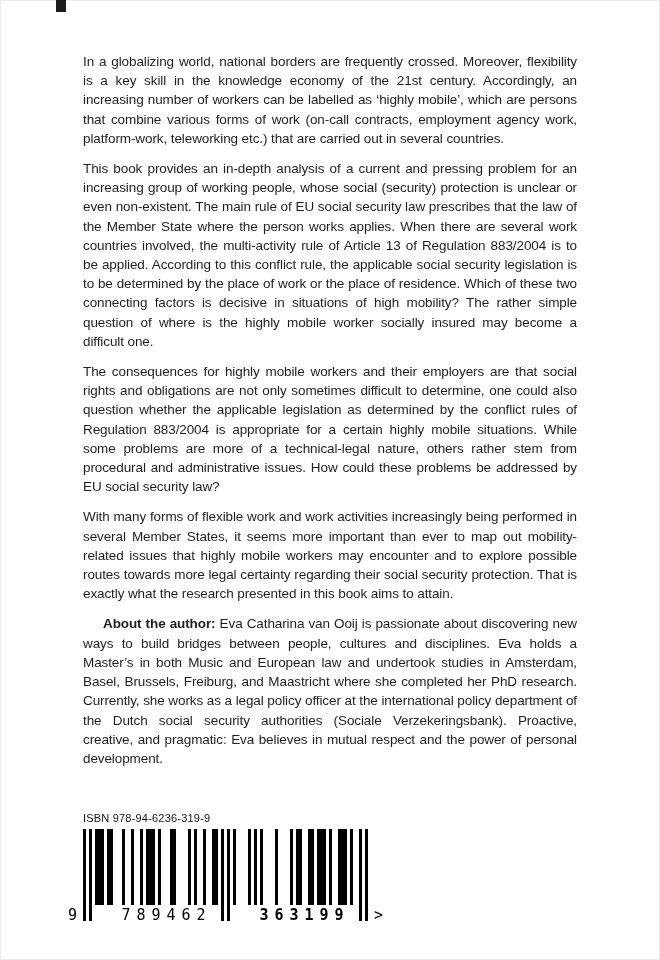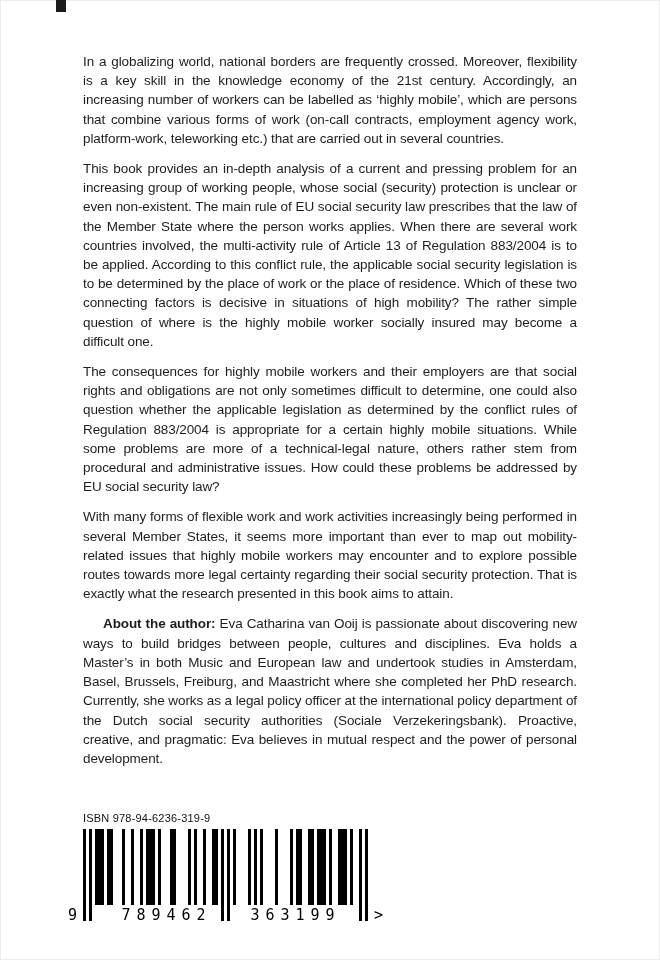--- a/index.html
+++ b/index.html
@@ -93,24 +93,25 @@
   .d-first {
     left: -15px;
   }
   .d-left {
     left: 22px;
     width: 123px;
     text-align: center;
     letter-spacing: 6px;
   }
   .d-right {
-    left: 151px;
+    left: 160px;
     width: 123px;
     text-align: center;
     letter-spacing: 6px;
+    font-weight: bold;
   }
   .d-arrow {
     left: 291px;
   }
 </style>
 </head>
 <body>
 
 <div class="page">
 

